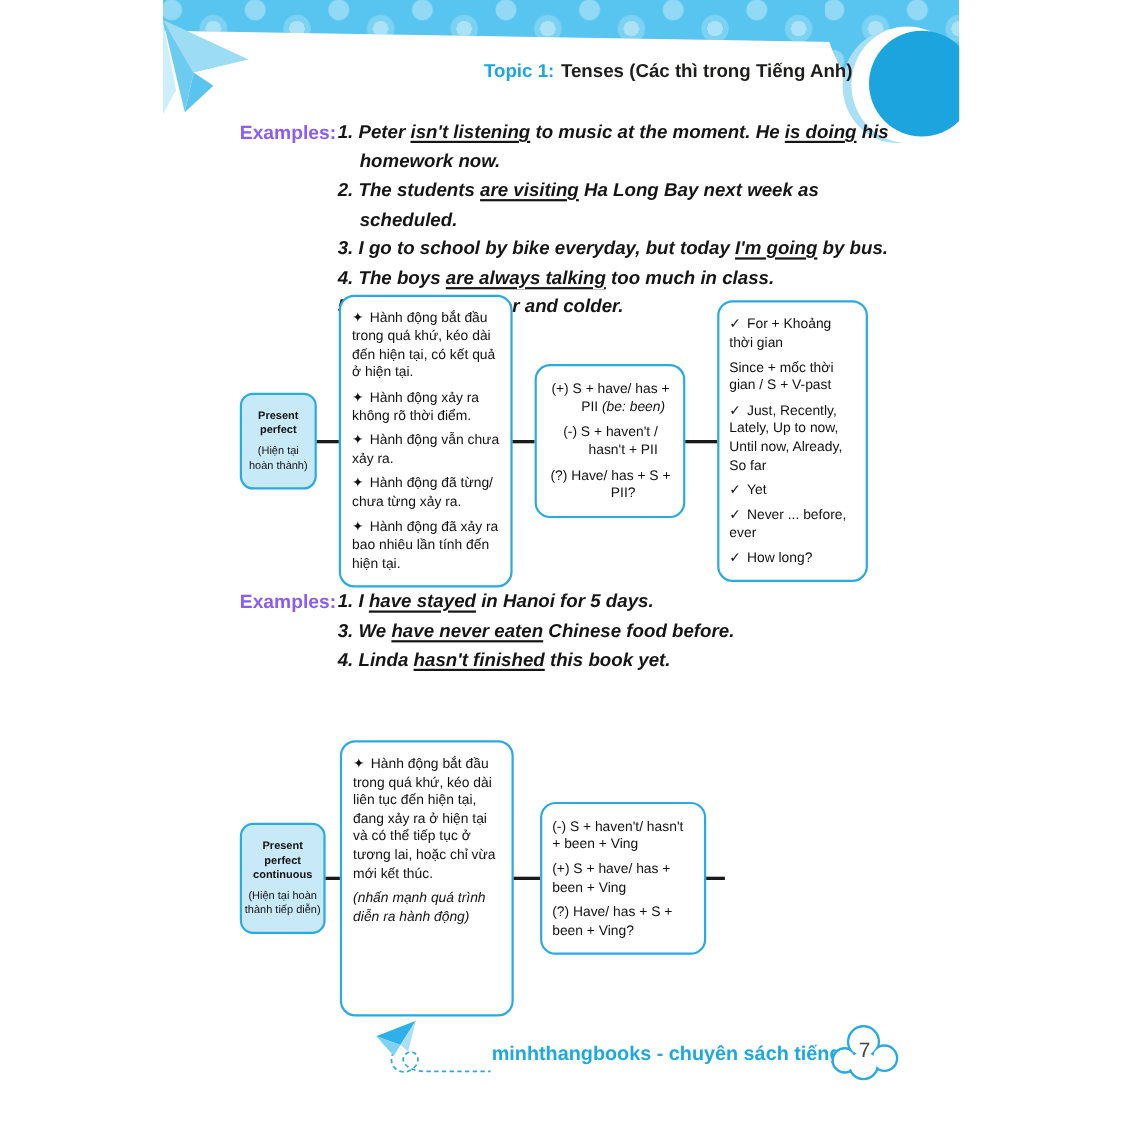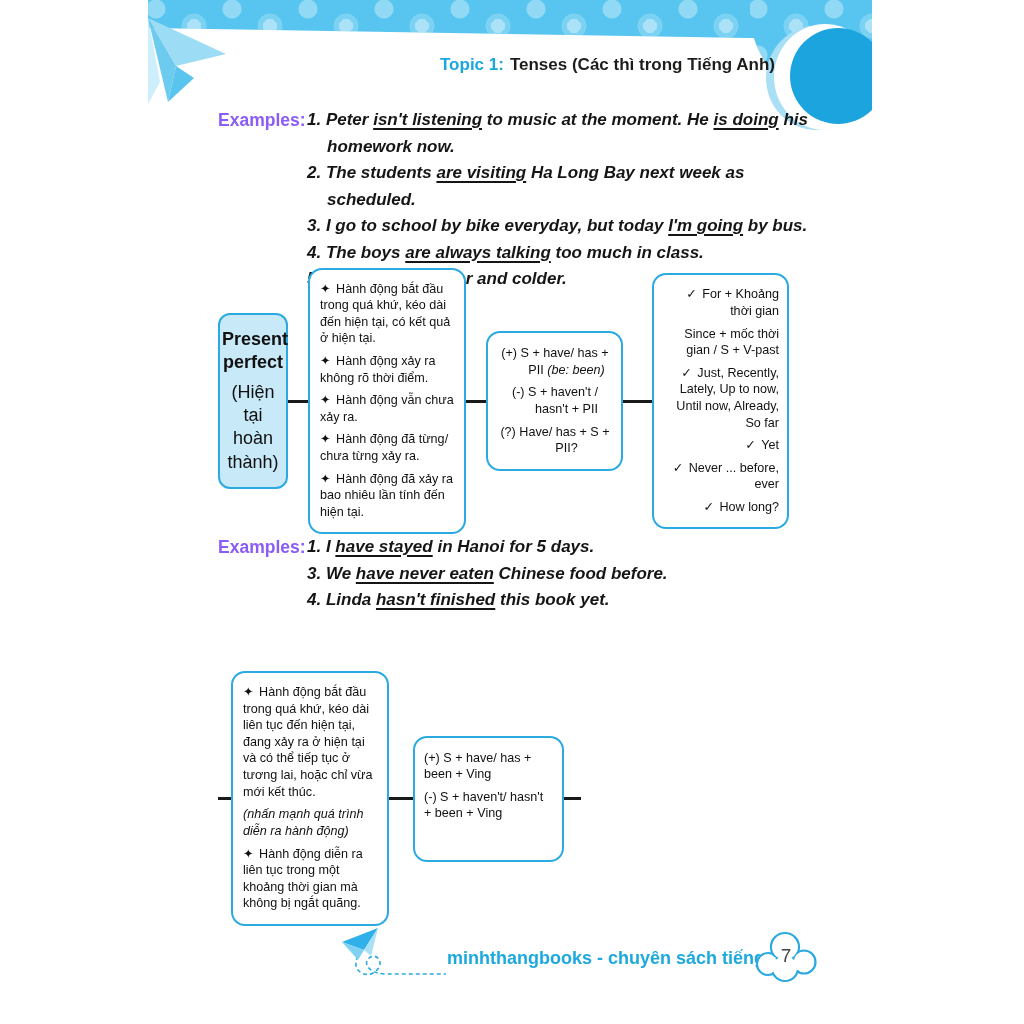--- a/index.html
+++ b/index.html
@@ -37,32 +37,32 @@
   .ex{padding-left:20px;text-indent:-20px;}
   .u{text-decoration:underline;text-decoration-thickness:1.5px;text-underline-offset:3px;}
   .i{font-style:italic;}
 
   
   .diagram{position:absolute;display:flex;align-items:center;}
   #d1{left:218px;top:277px;width:574px;height:248px;}
   #d2{left:218px;top:672px;width:574px;height:253px;}
   .conn{flex:none;height:3px;background:#1a1a1a;}
   .tbox{flex:none;box-sizing:border-box;background:#c8e9f8;border:2px solid #2baae2;border-radius:12px;
-        text-align:center;font-size:18px;line-height:1.3;padding:13px 2px;color:#111;}
+        text-align:center;font-size:10px;line-height:1.3;padding:13px 2px;color:#111;}
   .tbox .tt{font-weight:bold;}
   .tbox .ts{margin-top:6px;}
   .dbox,.fbox,.sbox{box-sizing:border-box;background:#fff;border:2px solid #2baae2;border-radius:14px;
         font-size:12.6px;line-height:1.32;color:#111;}
   .dbox{flex:none;width:158px;padding:11px 8px 6px 10px;}
   #d1 .dbox{min-height:246px;}
   #d2 .dbox{min-height:251px;}
   .fbox{flex:none;padding:12px 8px 6px 9px;}
   #d1 .fbox{width:137px;min-height:122px;}
   #d2 .fbox{width:151px;min-height:126px;}
-  .sbox{flex:none;padding:11px 8px 5px 9px;text-align:right;}
+  .sbox{flex:none;padding:11px 8px 5px 9px;}
   #d1 .sbox{width:137px;min-height:226px;}
   #d2 .sbox{width:131px;}
   .bp{margin:0 0 6px;}
   .fbox.hang .bp{padding-left:23px;text-indent:-23px;text-align:center;}
   .marker{margin-right:2px;}
   .it{font-style:italic;}
 
   
   .footer-art{position:absolute;left:338px;top:926px;}
   .footer-text{position:absolute;left:447px;top:948px;font-size:18px;font-weight:bold;color:#1ea9de;white-space:nowrap;}
@@ -136,30 +136,34 @@
   <div class="examples" id="ex2">
     <div class="ex-label">Examples:</div>
     <div class="ex-list">
         <div class="ex"><span>1. </span><span class="">I </span><span class="u">have stayed</span><span class=""> in Hanoi for 5 days.</span></div>
         <div class="ex"><span>3. </span><span class="">We </span><span class="u">have never eaten</span><span class=""> Chinese food before.</span></div>
         <div class="ex"><span>4. </span><span class="">Linda </span><span class="u">hasn't finished</span><span class=""> this book yet.</span></div>
       </div>
   </div>
 
   <div class="diagram" id="d2">
+    <div class="tbox" style="width:78px;">
+      <div class="tt">Present perfect continuous</div>
+      <div class="ts">(Hiện tại hoàn thành tiếp diễn)</div>
+    </div>
     <div class="conn" style="width:13px;"></div>
     <div class="dbox">
         <p class="bp"><span class="marker">✦ </span>Hành động bắt đầu trong quá khứ, kéo dài liên tục đến hiện tại, đang xảy ra ở hiện tại và có thể tiếp tục ở tương lai, hoặc chỉ vừa mới kết thúc.</p>
         <p class="bp it">(nhấn mạnh quá trình diễn ra hành động)</p>
-        <p class="bp"><span class="marker">✦ </span>Hành động diễn ra liên tục trong một khoảng thời gian mà không bị ngắt quãng.</p>
       </div>
     <div class="conn" style="width:24px;"></div>
     <div class="fbox">
+        <p class="bp">(-) S + haven't/ hasn't + been + Ving</p>
         <p class="bp">(+) S + have/ has + been + Ving</p>
-        <p class="bp">(-) S + haven't/ hasn't + been + Ving</p>
+        <p class="bp">(?) Have/ has + S + been + Ving?</p>
       </div>
     <div class="conn" style="width:17px;"></div>
   </div>
 
   <svg class="footer-art" width="115" height="60" viewBox="0 0 115 60">
     <path d="M20,30 C12,44 28,54 38,45 C48,36 37,25 30,33 C25,39 33,48 48,48 L108,48" fill="none" stroke="#2baae2" stroke-width="1.6" stroke-dasharray="4 3"></path>
     <g>
       <polygon points="4,16 40,2 26,24" fill="#2fb0e8"></polygon>
       <polygon points="4,16 26,24 20,34" fill="#7fd2f3"></polygon>
       <polygon points="26,24 40,2 33,30" fill="#a9e0f6"></polygon>

